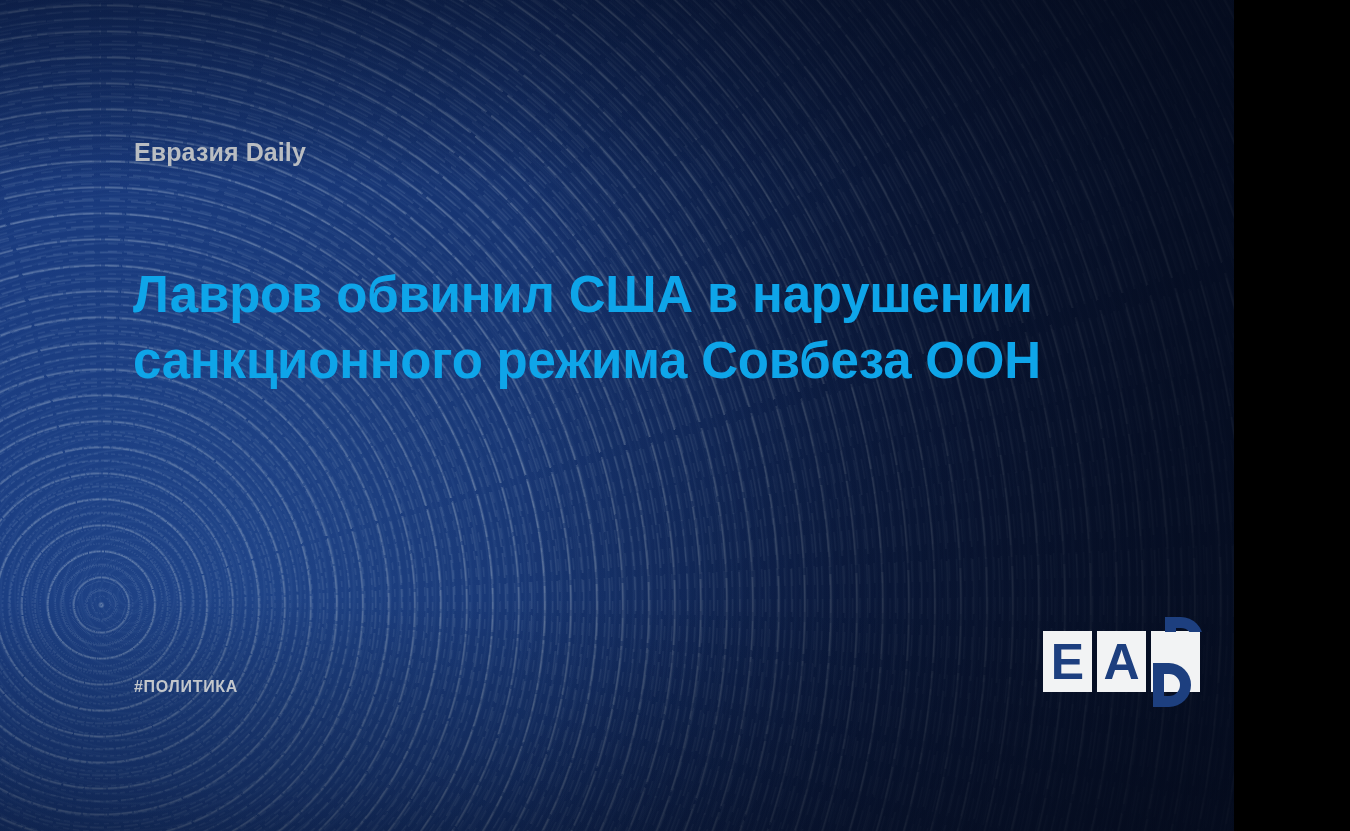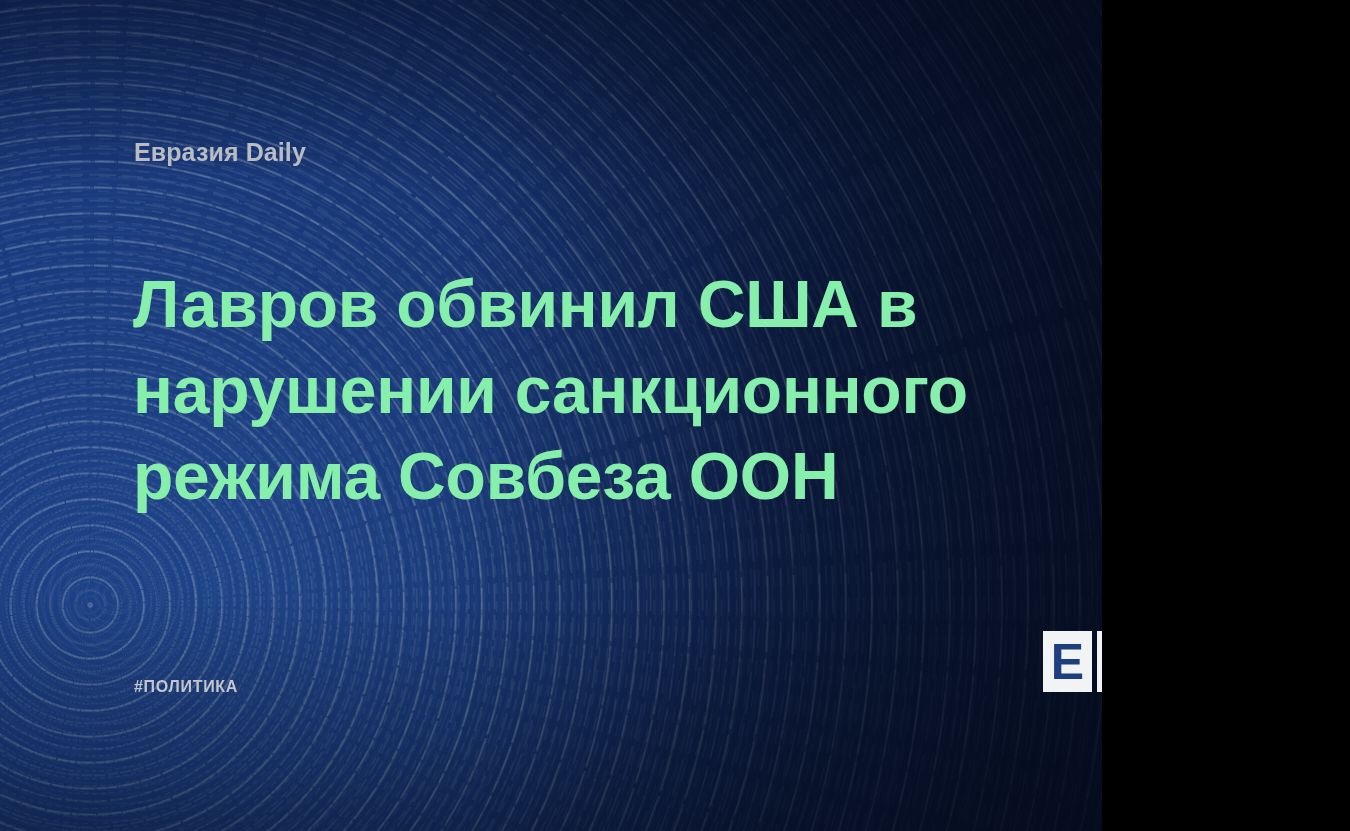--- a/index.html
+++ b/index.html
@@ -7,21 +7,21 @@
     margin: 0;
     padding: 0;
     background: #000;
   }
   body {
     font-family: "Liberation Sans", sans-serif;
   }
 
   .card {
     position: relative;
-    width: 1102px;
+    width: 1234px;
     height: 831px;
     overflow: hidden;
     background: #0d1f4a;
     isolation: isolate;
   }
 
   
   .bg-base {
     position: absolute;
     inset: 0;
@@ -144,23 +144,23 @@
     line-height: 1.15;
     white-space: nowrap;
   }
 
   .headline {
     position: absolute;
     left: 133px;
     top: 262px;
     width: 1010px;
     margin: 0;
-    font-size: 66px;
-    font-weight: bold;
-    color: #86efac;
+    font-size: 51px;
+    font-weight: bold;
+    color: #0ea5e9;
     line-height: 1.30;
     letter-spacing: -0.2px;
   }
 
   .hashtag {
     position: absolute;
     left: 134px;
     top: 678px;
     font-size: 16px;
     font-weight: bold;

